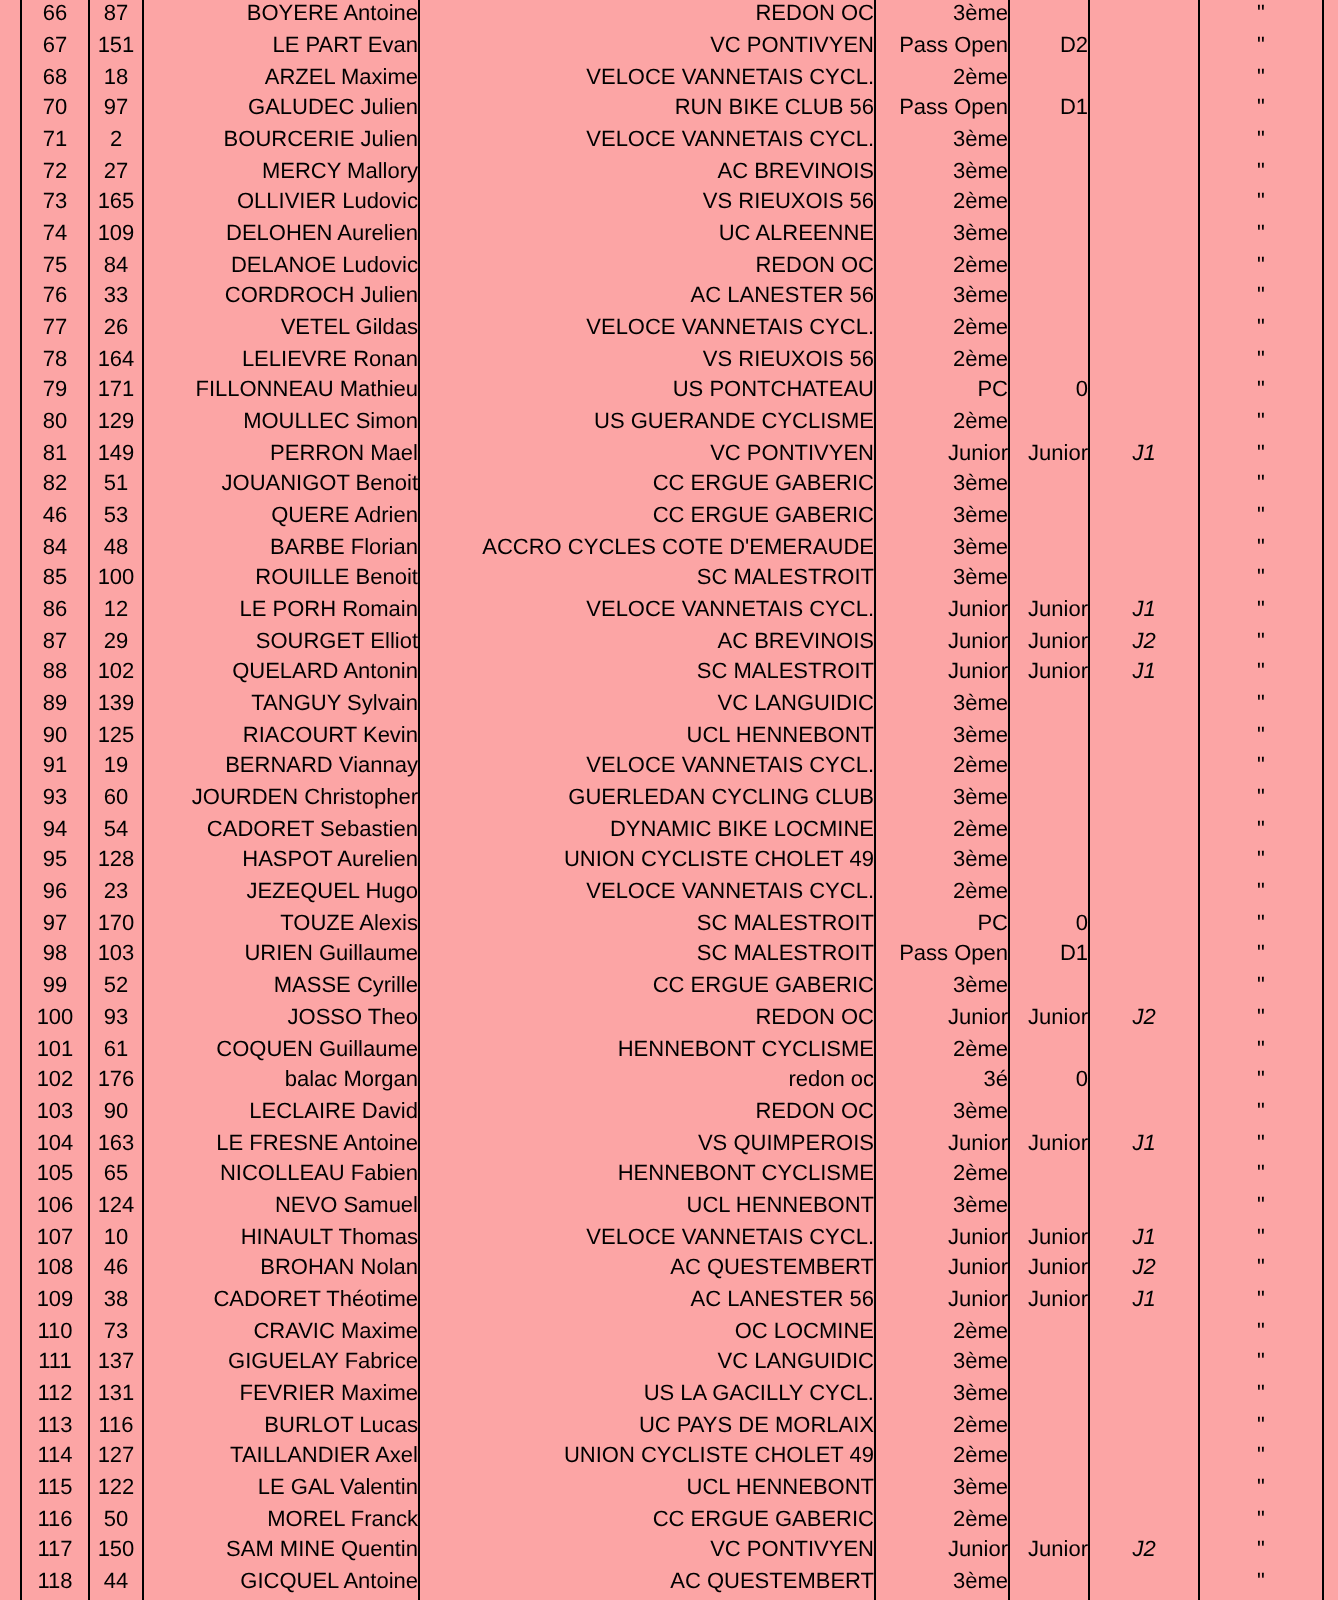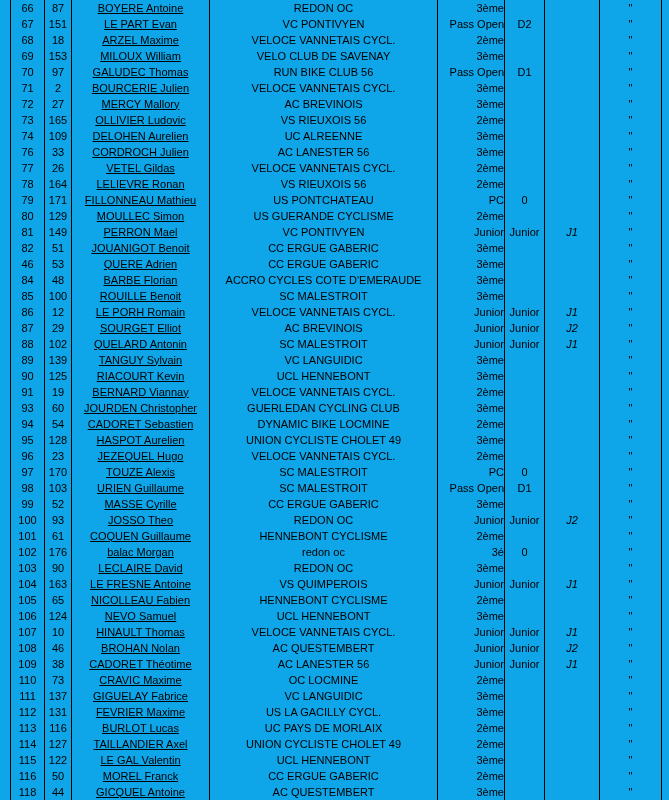--- a/index.html
+++ b/index.html
@@ -4,21 +4,21 @@
 <style>
   html, body {
     margin: 0;
     padding: 0;
     background: #ffffff;
   }
   .page {
     position: relative;
     width: 669px;
     height: 800px;
-    background: #0ea5e9;
+    background: #fca5a5;
     overflow: hidden;
     font-family: "Liberation Sans", sans-serif;
     color: #000000;
   }
   table.results {
     position: absolute;
     left: 10px;
     top: 0;
     width: 651px;
     height: 800px;
@@ -32,24 +32,24 @@
     padding: 0;
     vertical-align: middle;
     white-space: nowrap;
     overflow: hidden;
     color: #000000;
   }
   table.results tr { height: 15.09px; }
   table.results td:last-child { border-right: 1px solid #000000; }
   td.c-rank   { text-align: center; }
   td.c-bib    { text-align: center; }
-  td.c-name   { text-align: center; padding-left: 4px; text-decoration: underline; }
-  td.c-club   { text-align: center; padding-left: 4px; }
+  td.c-name   { text-align: right; padding-left: 4px; }
+  td.c-club   { text-align: right; padding-left: 4px; }
   td.c-cat    { text-align: right; padding-left: 4px; }
-  td.c-subcat { text-align: center; }
+  td.c-subcat { text-align: right; }
   td.c-age    { text-align: center; font-style: italic; }
   td.c-ditto  { text-align: center; }
 </style>
 </head>
 <body>
 
 <div class="page">
   <table class="results">
     <colgroup>
         <col style="width: 34px;">
@@ -86,33 +86,23 @@
           <td class="c-rank">68</td>
           <td class="c-bib">18</td>
           <td class="c-name">ARZEL Maxime</td>
           <td class="c-club">VELOCE VANNETAIS CYCL.</td>
           <td class="c-cat">2ème</td>
           <td class="c-subcat"></td>
           <td class="c-age"></td>
           <td class="c-ditto">"</td>
         </tr>
         <tr>
-          <td class="c-rank">69</td>
-          <td class="c-bib">153</td>
-          <td class="c-name">MILOUX William</td>
-          <td class="c-club">VELO CLUB DE SAVENAY</td>
-          <td class="c-cat">3ème</td>
-          <td class="c-subcat"></td>
-          <td class="c-age"></td>
-          <td class="c-ditto">"</td>
-        </tr>
-        <tr>
           <td class="c-rank">70</td>
           <td class="c-bib">97</td>
-          <td class="c-name">GALUDEC Thomas</td>
+          <td class="c-name">GALUDEC Julien</td>
           <td class="c-club">RUN BIKE CLUB 56</td>
           <td class="c-cat">Pass Open</td>
           <td class="c-subcat">D1</td>
           <td class="c-age"></td>
           <td class="c-ditto">"</td>
         </tr>
         <tr>
           <td class="c-rank">71</td>
           <td class="c-bib">2</td>
           <td class="c-name">BOURCERIE Julien</td>
@@ -141,20 +131,30 @@
           <td class="c-subcat"></td>
           <td class="c-age"></td>
           <td class="c-ditto">"</td>
         </tr>
         <tr>
           <td class="c-rank">74</td>
           <td class="c-bib">109</td>
           <td class="c-name">DELOHEN Aurelien</td>
           <td class="c-club">UC ALREENNE</td>
           <td class="c-cat">3ème</td>
+          <td class="c-subcat"></td>
+          <td class="c-age"></td>
+          <td class="c-ditto">"</td>
+        </tr>
+        <tr>
+          <td class="c-rank">75</td>
+          <td class="c-bib">84</td>
+          <td class="c-name">DELANOE Ludovic</td>
+          <td class="c-club">REDON OC</td>
+          <td class="c-cat">2ème</td>
           <td class="c-subcat"></td>
           <td class="c-age"></td>
           <td class="c-ditto">"</td>
         </tr>
         <tr>
           <td class="c-rank">76</td>
           <td class="c-bib">33</td>
           <td class="c-name">CORDROCH Julien</td>
           <td class="c-club">AC LANESTER 56</td>
           <td class="c-cat">3ème</td>
@@ -546,20 +546,30 @@
           <td class="c-rank">116</td>
           <td class="c-bib">50</td>
           <td class="c-name">MOREL Franck</td>
           <td class="c-club">CC ERGUE GABERIC</td>
           <td class="c-cat">2ème</td>
           <td class="c-subcat"></td>
           <td class="c-age"></td>
           <td class="c-ditto">"</td>
         </tr>
         <tr>
+          <td class="c-rank">117</td>
+          <td class="c-bib">150</td>
+          <td class="c-name">SAM MINE Quentin</td>
+          <td class="c-club">VC PONTIVYEN</td>
+          <td class="c-cat">Junior</td>
+          <td class="c-subcat">Junior</td>
+          <td class="c-age">J2</td>
+          <td class="c-ditto">"</td>
+        </tr>
+        <tr>
           <td class="c-rank">118</td>
           <td class="c-bib">44</td>
           <td class="c-name">GICQUEL Antoine</td>
           <td class="c-club">AC QUESTEMBERT</td>
           <td class="c-cat">3ème</td>
           <td class="c-subcat"></td>
           <td class="c-age"></td>
           <td class="c-ditto">"</td>
         </tr>
       </tbody>

